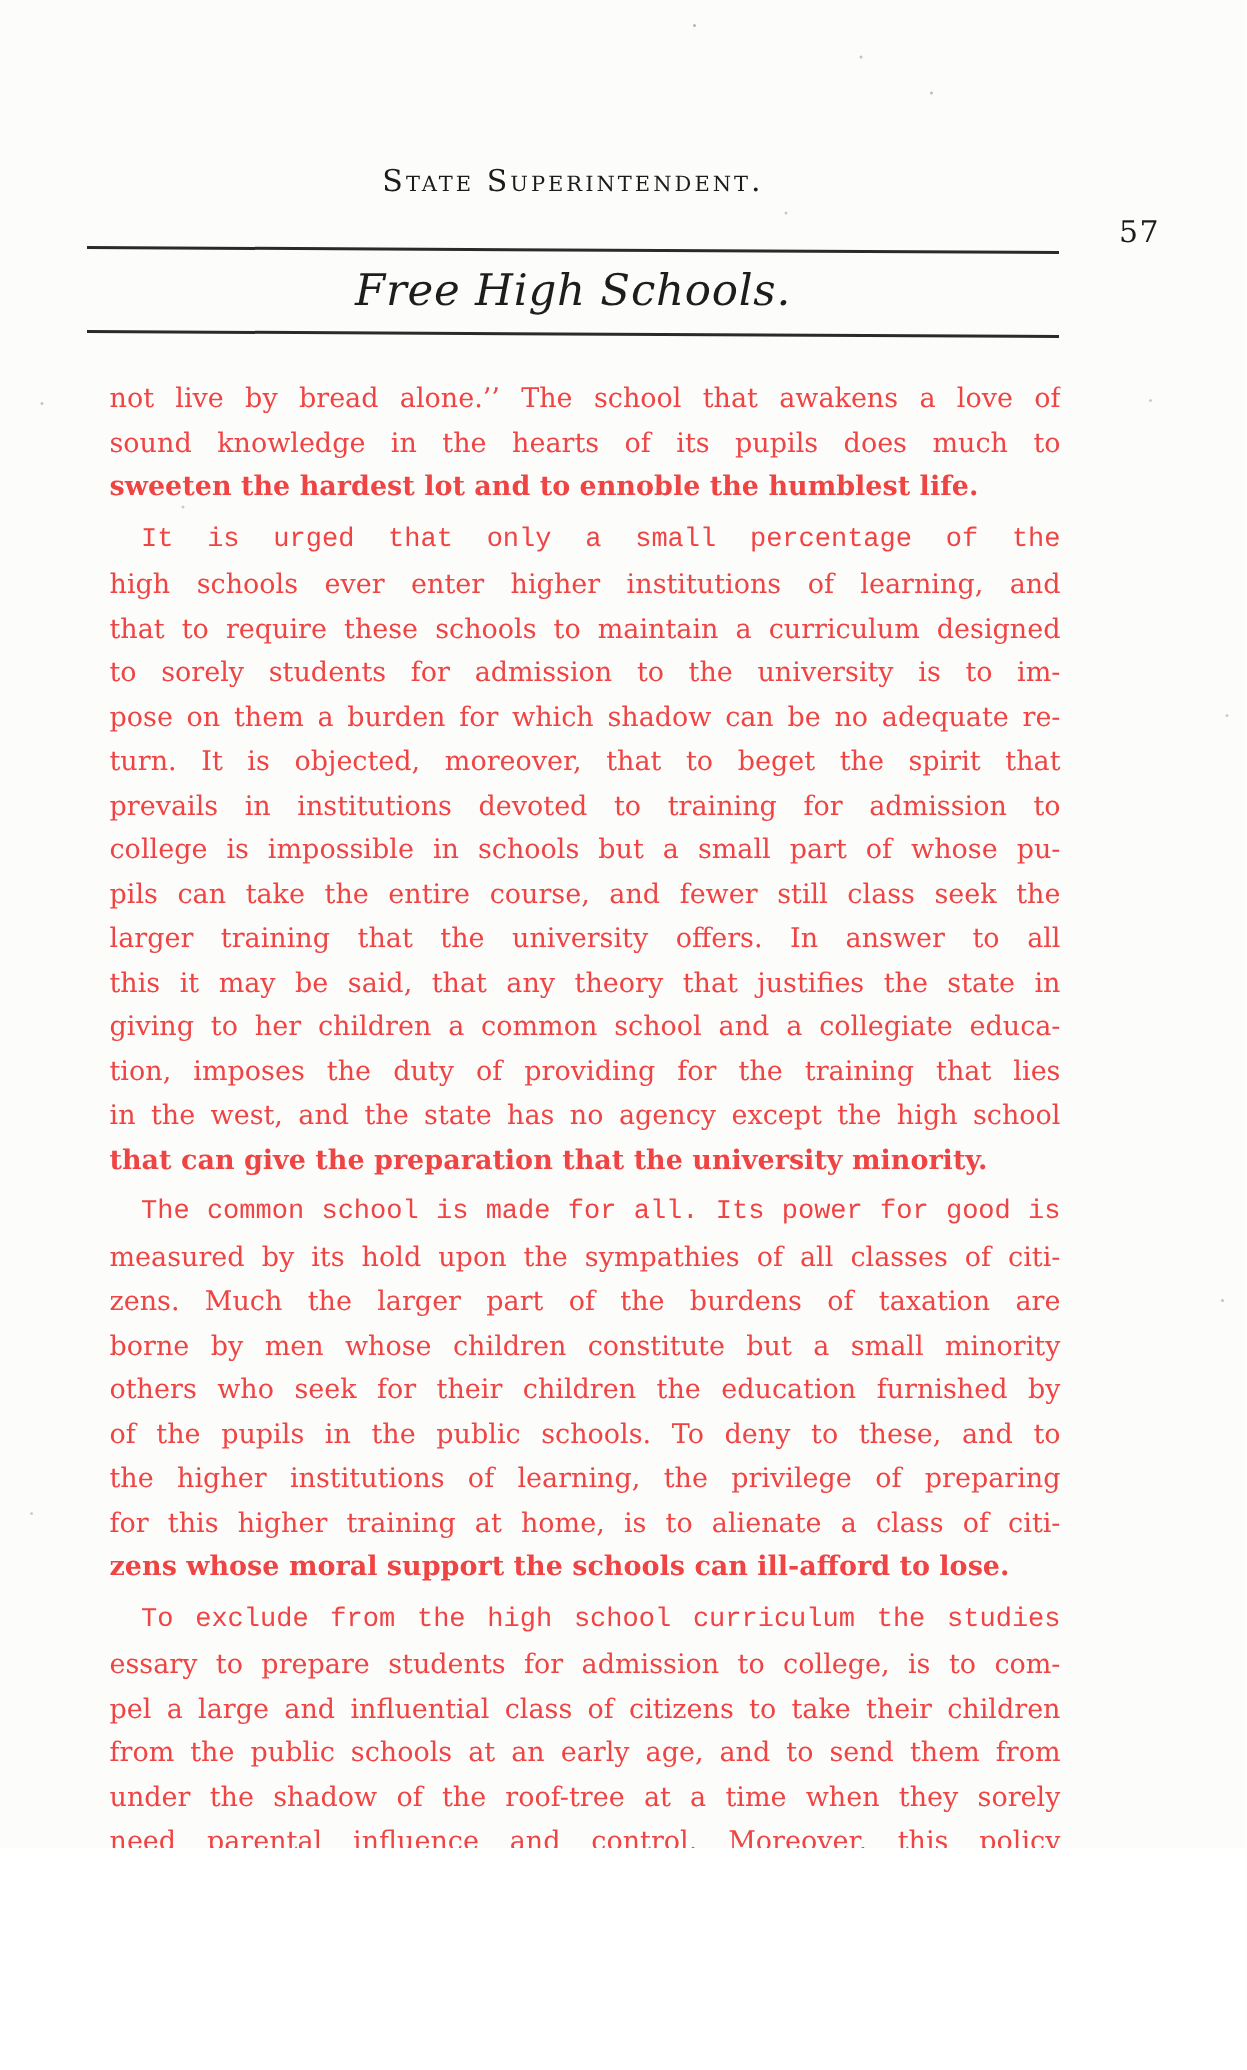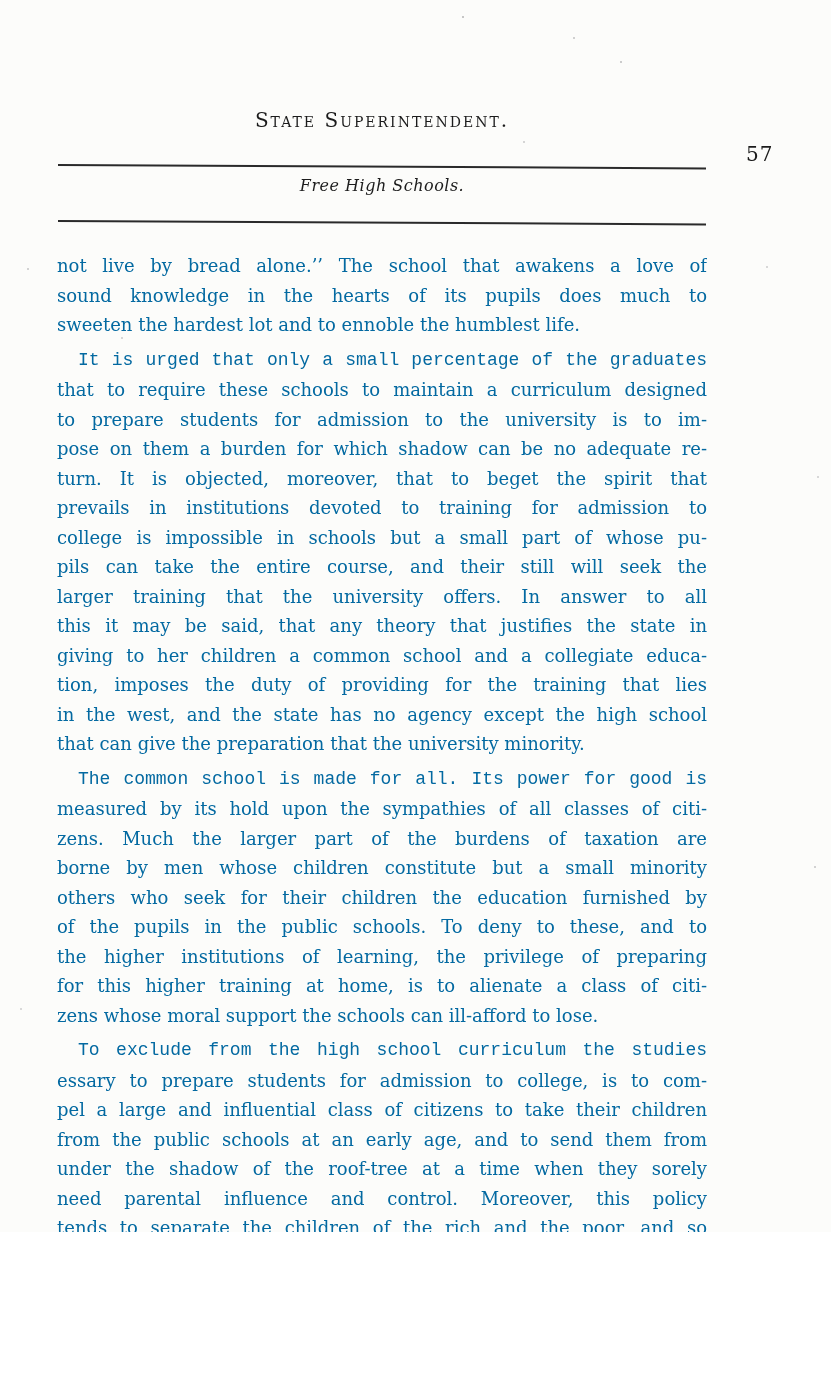--- a/index.html
+++ b/index.html
@@ -49,45 +49,46 @@
   .rule-top { top: 164px; }
   .rule-bottom { top: 220px; }
 
   .section-title {
     position: absolute;
     top: 176px;
     left: 57px;
     width: 650px;
     text-align: center;
     font-style: italic;
-    font-size: 16px;
+    font-size: 29px;
     letter-spacing: 0.5px;
     color: #1d1d1d;
   }
 
   .page-body {
     position: absolute;
     top: 251px;
     left: 57px;
     width: 650px;
   }
 
   .paragraph { margin: 0 0 6px 0; }
 
   .line {
     font-size: 18px;
     line-height: 29.5px;
     height: 29.5px;
     text-align: justify;
     text-align-last: justify;
-    color: #0369a1;
+    color: #ef4444;
     overflow: hidden;
+    margin-left: 16px;
   }
   .line.indent { text-indent: 21px; font-family: Liberation Mono, monospace; }
-  .line.last { text-align-last: left; }
+  .line.last { text-align-last: left; font-weight: bold; }
 
   .scan-noise {
     position: absolute;
     left: 462px;
     top: 16px;
     width: 2px;
     height: 2px;
     border-radius: 50%;
     background: #b4b4b4;
     box-shadow:
@@ -121,27 +122,28 @@
   <div class="rule rule-bottom"></div>
 
   <div class="page-body">
       <div class="paragraph">
         <div class="line">not live by bread alone.’’  The school that awakens a love of</div>
         <div class="line">sound knowledge in the hearts of its pupils does much to</div>
         <div class="line last">sweeten the hardest lot and to ennoble the humblest life.</div>
       </div>
       <div class="paragraph">
         <div class="line indent">It is urged that only a small percentage of the graduates of</div>
+        <div class="line">high schools ever enter higher institutions of learning, and</div>
         <div class="line">that to require these schools to maintain a curriculum designed</div>
-        <div class="line">to prepare students for admission to the university is to im-</div>
+        <div class="line">to sorely students for admission to the university is to im-</div>
         <div class="line">pose on them a burden for which shadow can be no adequate re-</div>
         <div class="line">turn.  It is objected, moreover, that to beget the spirit that</div>
         <div class="line">prevails in institutions devoted to training for admission to</div>
         <div class="line">college is impossible in schools but a small part of whose pu-</div>
-        <div class="line">pils can take the entire course, and their still will seek the</div>
+        <div class="line">pils can take the entire course, and fewer still class seek the</div>
         <div class="line">larger training that the university offers.  In answer to all</div>
         <div class="line">this it may be said, that any theory that justifies the state in</div>
         <div class="line">giving to her children a common school and a collegiate educa-</div>
         <div class="line">tion, imposes the duty of providing for the training that lies</div>
         <div class="line">in the west, and the state has no agency except the high school</div>
         <div class="line last">that can give the preparation that the university minority.</div>
       </div>
       <div class="paragraph">
         <div class="line indent">The common school is made for all.  Its power for good is</div>
         <div class="line">measured by its hold upon the sympathies of all classes of citi-</div>

